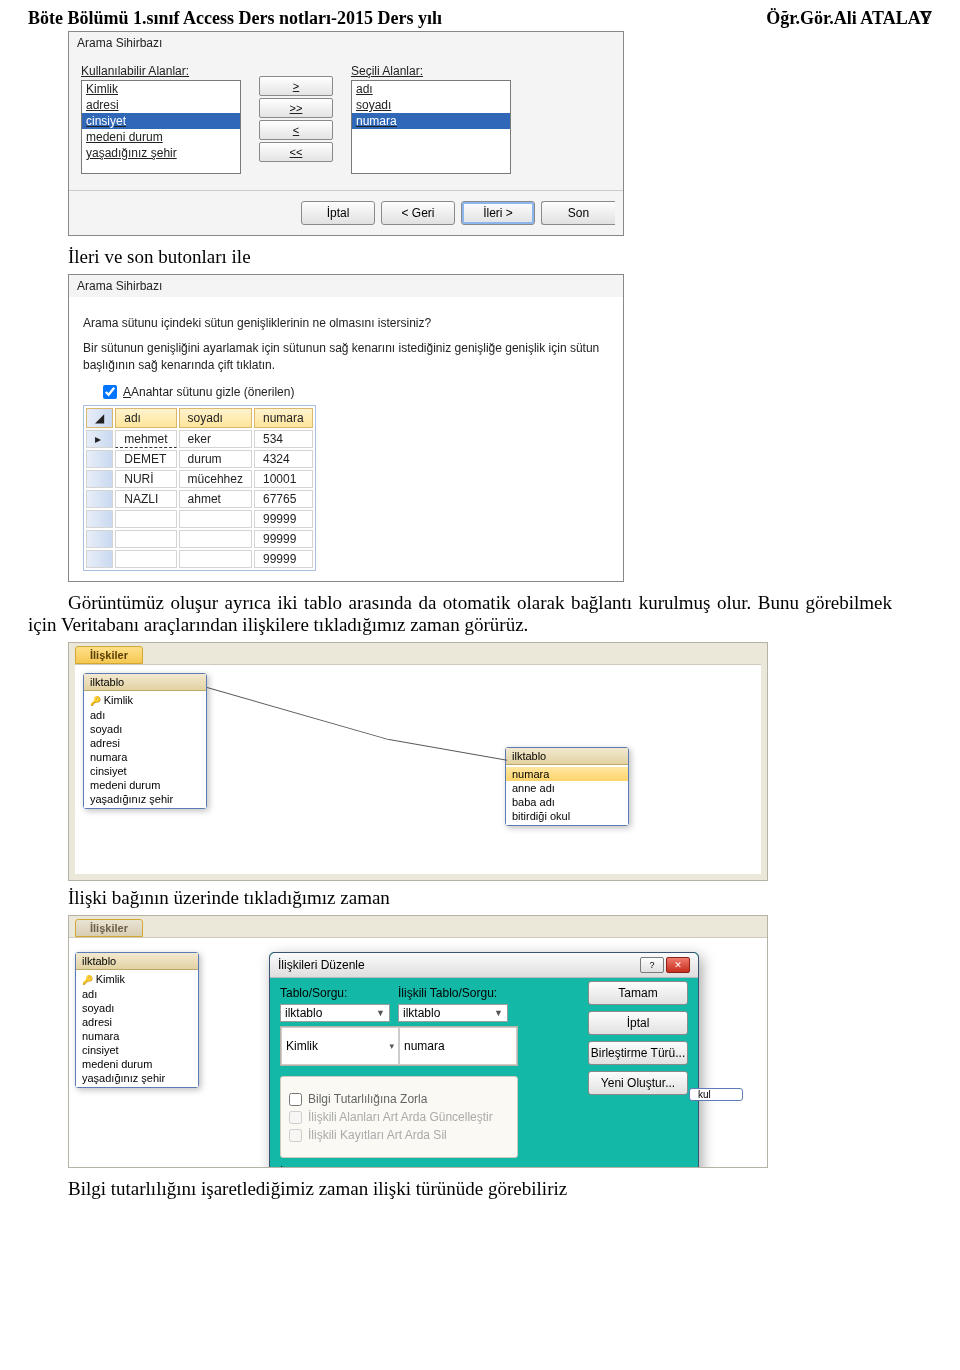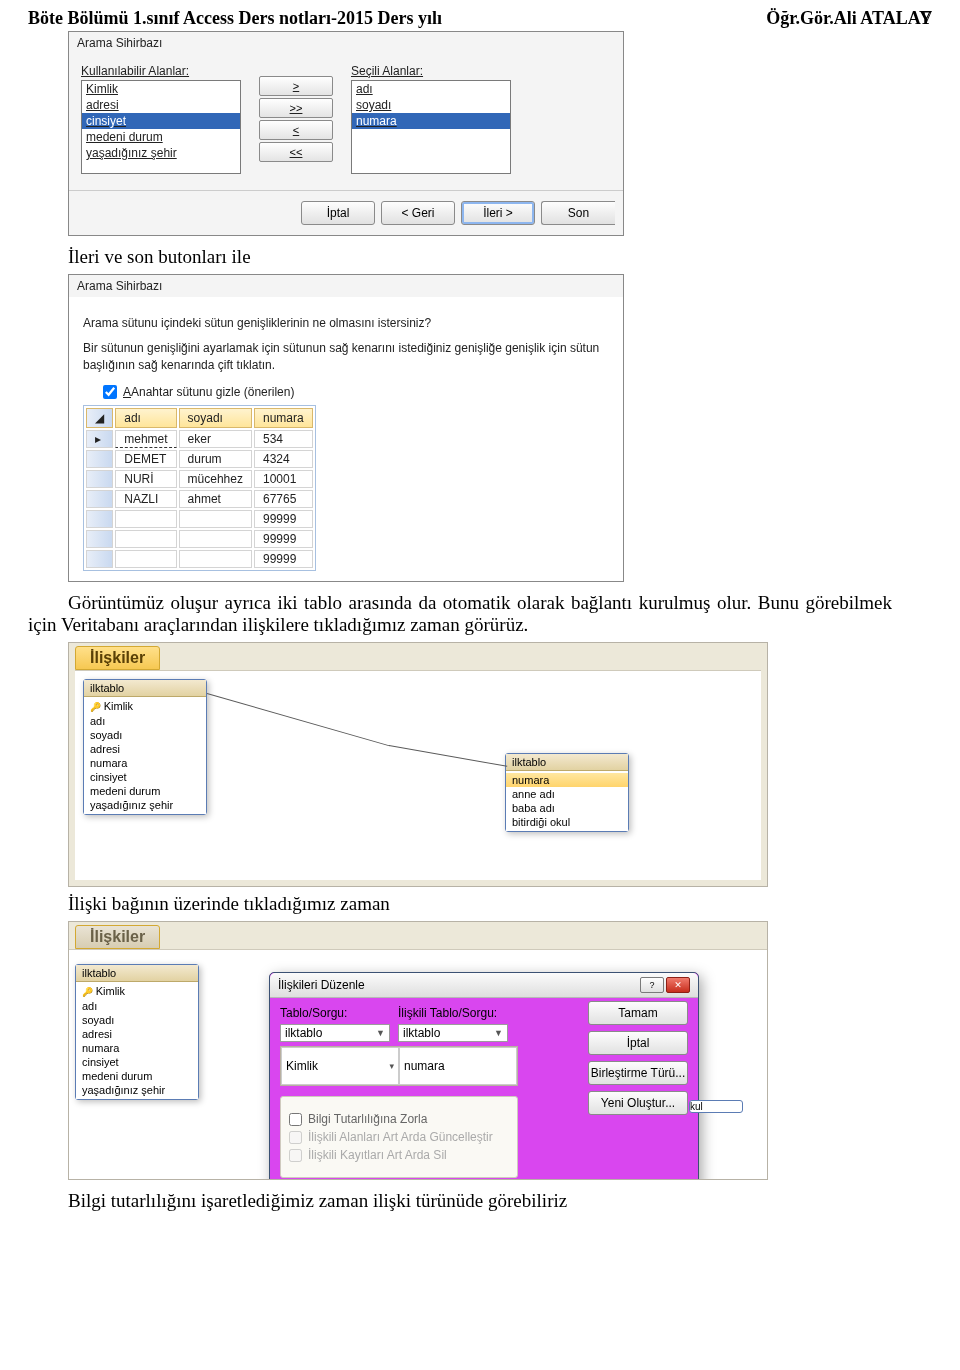--- a/index.html
+++ b/index.html
@@ -46,53 +46,53 @@
   .chk { display:flex; align-items:center; gap:6px; font-size:12px; margin: 12px 0 6px 0; padding-left: 20px; }
   .chk input { width:14px; height:14px; }
   .grid { border:1px solid #a7c0e0; font-size:12px; }
   .grid thead th { background: linear-gradient(#fff3cf,#ffe59a); border:1px solid #d9b86b; padding:2px 8px; font-weight:normal; text-align:left; }
   .grid td { border:1px solid #d4d4d4; padding:1px 8px; height:18px; }
   .grid .row-sel { width:18px; background: linear-gradient(90deg,#e8eef8,#c9d9f0); }
   .grid .first-cell { border-bottom:1px dashed #333; }
 
   
   .rel-outer { width: 700px; margin-left: 40px; border:1px solid #b7b2a6; background:#ece8d9; padding:0; font-family:"Segoe UI",sans-serif; }
-  .rel-tab { display:inline-block; background: linear-gradient(#ffe08a,#f6c852); border:1px solid #d3a832; border-radius:3px 3px 0 0; padding: 2px 14px; margin: 3px 0 0 6px; font-size:16px; color:#5a4006; font-weight:bold; }
+  .rel-tab { display:inline-block; background: linear-gradient(#ffe08a,#f6c852); border:1px solid #d3a832; border-radius:3px 3px 0 0; padding: 2px 14px; margin: 3px 0 0 6px; font-size:11px; color:#5a4006; font-weight:bold; }
   .rel-canvas { background:#fff; border-top:1px solid #cfcabb; height:210px; position:relative; margin: 0 6px 6px 6px; }
   .tbl-box { position:absolute; border:1px solid #5b7cb4; border-radius:3px; box-shadow: 2px 2px 6px rgba(0,0,0,.25); width: 124px; }
   .tbl-box h4 { background: linear-gradient(#f3e9d0,#e2d2a2); font-size:11px; font-weight:normal; padding:2px 6px; border-bottom:1px solid #bda96a; }
   .tbl-box ul { list-style:none; font-size:11px; background:#fff; padding: 2px 0; }
   .tbl-box li { padding: 0 6px; line-height:14px; }
   .tbl-box li.hl { background: linear-gradient(#ffe7a0,#ffd46c); }
   .key::before { content:"🔑 "; font-size:9px; }
   .line { position:absolute; background:#5a5a5a; height:1px; }
 
   
   .rel-outer2 { width: 700px; margin-left: 40px; border:1px solid #b7b2a6; background:#ece8d9; font-family:"Segoe UI",sans-serif; }
   .rel-canvas2 { background:#fff; border-top:1px solid #cfcabb; height:230px; position:relative; margin: 0 0 0 0; overflow:hidden; }
-  .dlg { position:absolute; left:200px; top:22px; width:430px; border:1px solid #3b5173; border-radius:5px; background:#d946ef; box-shadow: 3px 4px 14px rgba(0,0,0,.35); font-size:12px; }
+  .dlg { position:absolute; left:200px; top:14px; width:430px; border:1px solid #3b5173; border-radius:5px; background:#14b8a6; box-shadow: 3px 4px 14px rgba(0,0,0,.35); font-size:12px; }
   .dlg-title { display:flex; justify-content:space-between; align-items:center; background: linear-gradient(#fbfbfb,#dedede); border-bottom:1px solid #b7b7b7; padding: 4px 8px; border-radius:5px 5px 0 0; font-size:12px; }
   .winbtns { display:flex; gap:2px; }
   .winbtns span { width:24px; height:16px; border:1px solid #7a7a7a; border-radius:2px; background:linear-gradient(#fefefe,#e0e0e0); font-size:9px; display:flex; align-items:center; justify-content:center; }
   .winbtns .close { background: linear-gradient(#f07a6c,#c72e1d); color:#fff; border-color:#8d2015; }
   .dlg-body { padding: 8px 10px 10px 10px; }
   .dlg-row { display:flex; align-items:flex-start; gap:8px; margin-bottom:4px; }
   .combo { background:#fff; border:1px solid #9c9c9c; padding:1px 4px; font-size:12px; display:flex; justify-content:space-between; align-items:center; }
   .combo .tri { font-size:9px; color:#555; }
   .dlg-btns { position:absolute; right:10px; top:28px; display:flex; flex-direction:column; gap:6px; }
   .dlg-btns .wbtn { width: 100px; }
   .pair { display:flex; gap:0; margin-top:4px; border:1px solid #b8b0a0; background:#fff; width:238px; height:40px; }
   .pair .combo { border:1px solid #ccc; width:118px; }
   .chks { margin-top: 10px; border:1px solid #cfcabe; border-radius:3px; padding:13px 8px; width:238px; background:#faf9f4; }
   .chks label { display:flex; align-items:center; gap:6px; font-size:12px; color:#666; line-height:18px; }
   .chks input { width:13px; height:13px; }
   .relkind { margin-top:8px; font-size:12px; }
 
   .edge-box { position:absolute; left:620px; top:150px; width:54px; border:1px solid #5b7cb4; border-radius:3px; background:#fff; }
-  .edge-box li { font-size:10px; list-style:none; padding:0 0; }
+  .edge-box li { font-size:10px; list-style:none; padding:0 8px; }
 
 </style>
 </head>
 <body>
 
 <div class="page-num">7</div>
 <div class="header-row">
   <span class="header-left">Böte Bölümü 1.sınıf Access Ders notları-2015 Ders yılı</span>
   <span class="header-right">Öğr.Gör.Ali ATALAY</span>
 </div>

